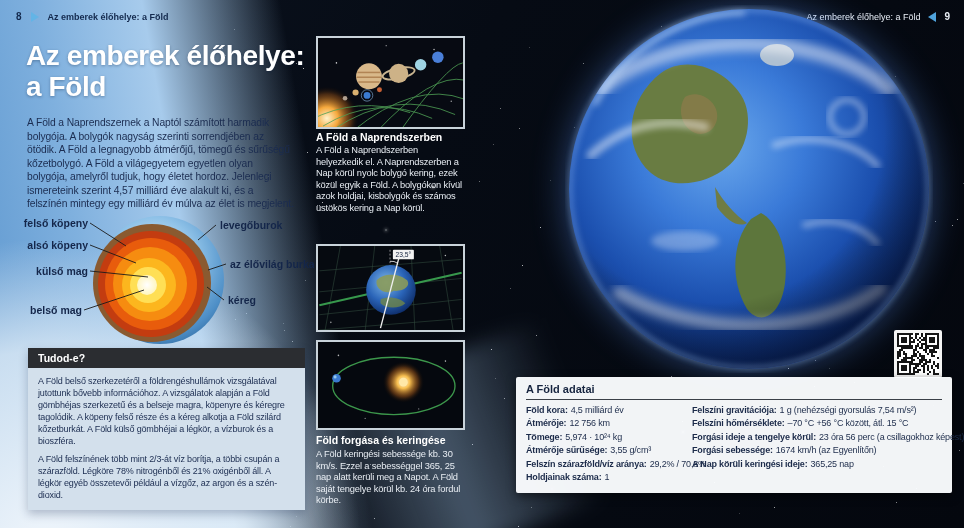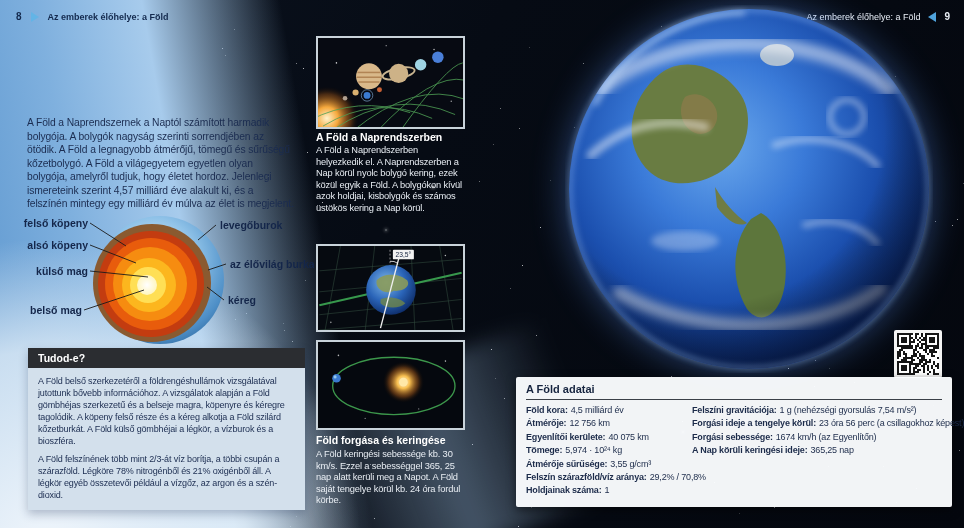--- a/index.html
+++ b/index.html
@@ -222,20 +222,24 @@
     <span class="pagenum">8</span>
     <span class="tri-r"></span>
     <span>Az emberek élőhelye: a Föld</span>
   </div>
   <div class="hdr hdr-right">
     <span>Az emberek élőhelye: a Föld</span>
     <span class="tri-l"></span>
     <span class="pagenum">9</span>
   </div>
 
+  <div class="main-title">
+    <div>Az emberek élőhelye:</div>
+    <div>a Föld</div>
+  </div>
   <div class="intro">A Föld a Naprendszernek a Naptól számított harmadik bolygója. A bolygók nagyság szerinti sorrendjében az ötödik. A Föld a legnagyobb átmérőjű, tömegű és sűrűségű kőzetbolygó. A Föld a világegyetem egyetlen olyan bolygója, amelyről tudjuk, hogy életet hordoz. Jelenlegi ismereteink szerint 4,57 milliárd éve alakult ki, és a felszínén mintegy egy milliárd év múlva az élet is megjelent.</div>
 
   <svg class="cross" width="304" height="142" viewBox="0 0 304 142">
     <defs>
       <radialGradient id="bluesphere" cx="45%" cy="35%" r="75%">
         <stop offset="0%" stop-color="#e8f4fc"></stop>
           <stop offset="45%" stop-color="#8fc2e8"></stop>
         <stop offset="80%" stop-color="#4d8ec6"></stop>
           <stop offset="100%" stop-color="#2a6298"></stop>
       </radialGradient>
@@ -669,28 +673,28 @@
         <i style="left:40px;top:40px"></i>
       </div>
     </div>
 
   <div class="databox">
     <div class="databox-title">A Föld adatai</div>
     <div class="databox-cols">
       <div class="col-l">
         <div class="fact"><b>Föld kora:</b><span>4,5 milliárd év</span></div>
         <div class="fact"><b>Átmérője:</b><span>12 756 km</span></div>
-        <div class="fact"><b>Egyenlítői kerülete:</b><span>40 075 km</span></div>
         <div class="fact"><b>Tömege:</b><span>5,974 · 10²⁴ kg</span></div>
         <div class="fact"><b>Átmérője sűrűsége:</b><span>3,55 g/cm³</span></div>
         <div class="fact"><b>Felszín szárazföld/víz aránya:</b><span>29,2% / 70,8%</span></div>
         <div class="fact"><b>Holdjainak száma:</b><span>1</span></div>
       </div>
       <div class="col-r">
         <div class="fact"><b>Felszíni gravitációja:</b><span>1 g (nehézségi gyorsulás 7,54 m/s²)</span></div>
+        <div class="fact"><b>Felszíni hőmérséklete:</b><span>–70 °C +56 °C között, átl. 15 °C</span></div>
         <div class="fact"><b>Forgási ideje a tengelye körül:</b><span>23 óra 56 perc (a csillagokhoz képest)</span></div>
         <div class="fact"><b>Forgási sebessége:</b><span>1674 km/h (az Egyenlítőn)</span></div>
         <div class="fact"><b>A Nap körüli keringési ideje:</b><span>365,25 nap</span></div>
       </div>
     </div>
   </div>
 
 </div>
 
 </body></html>

